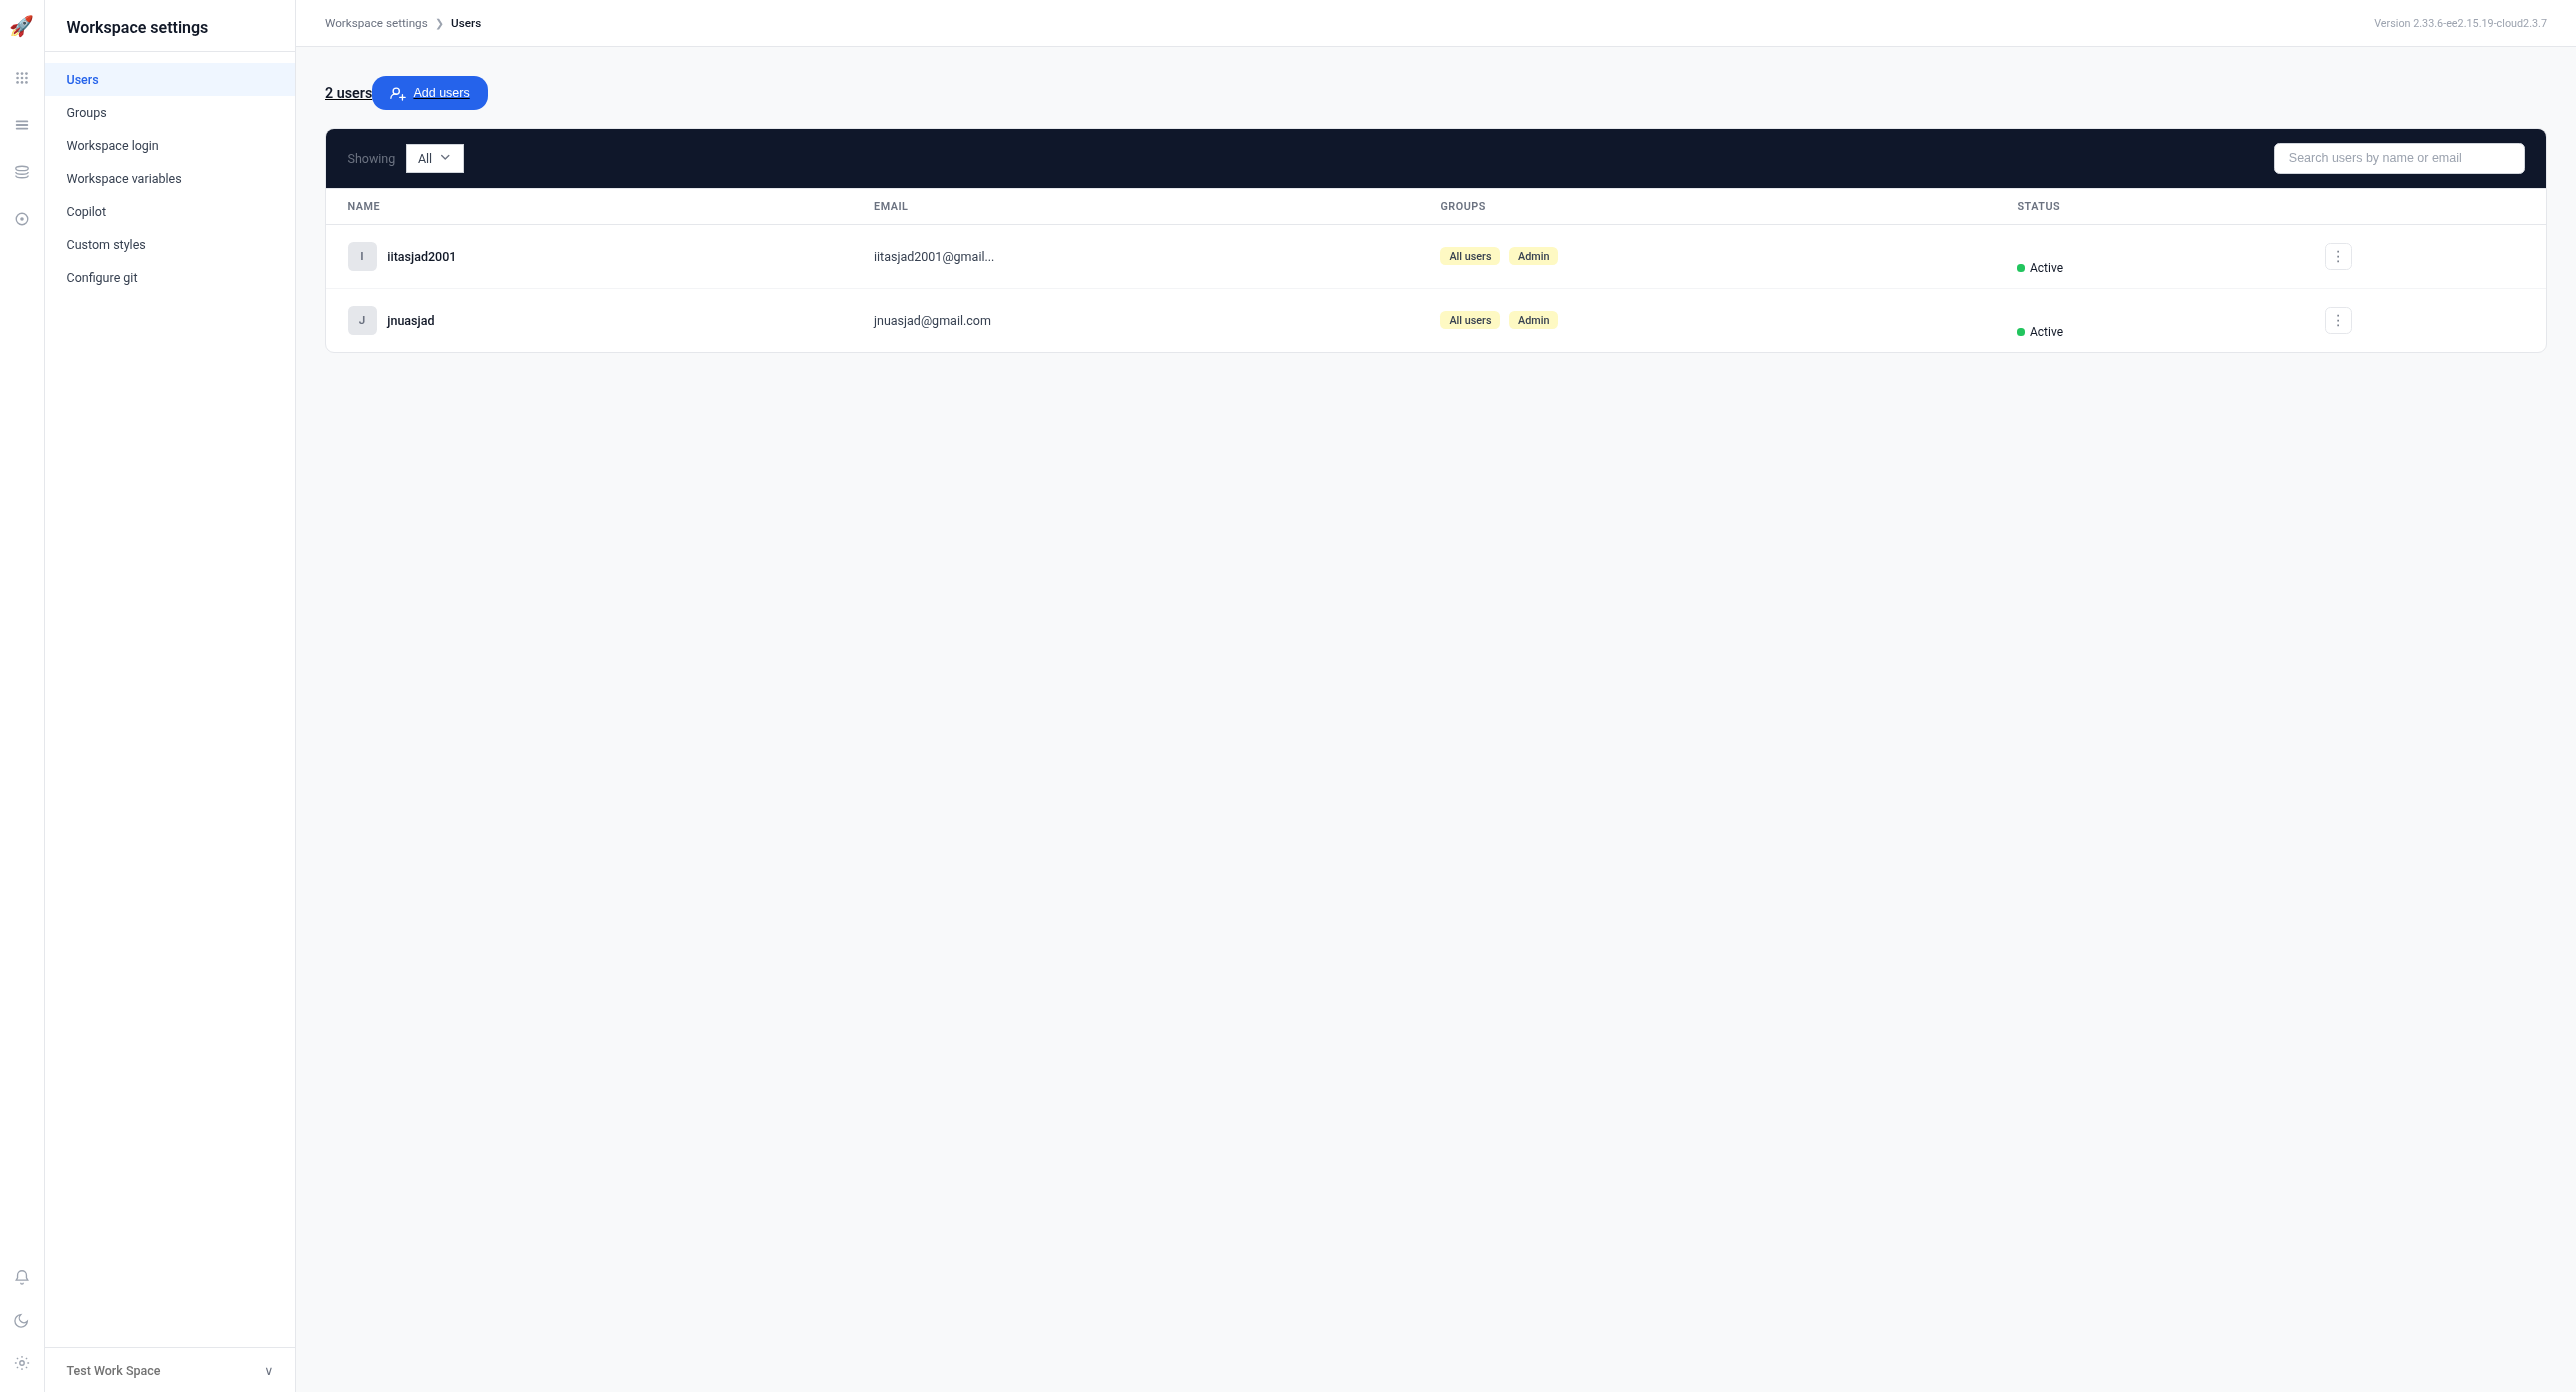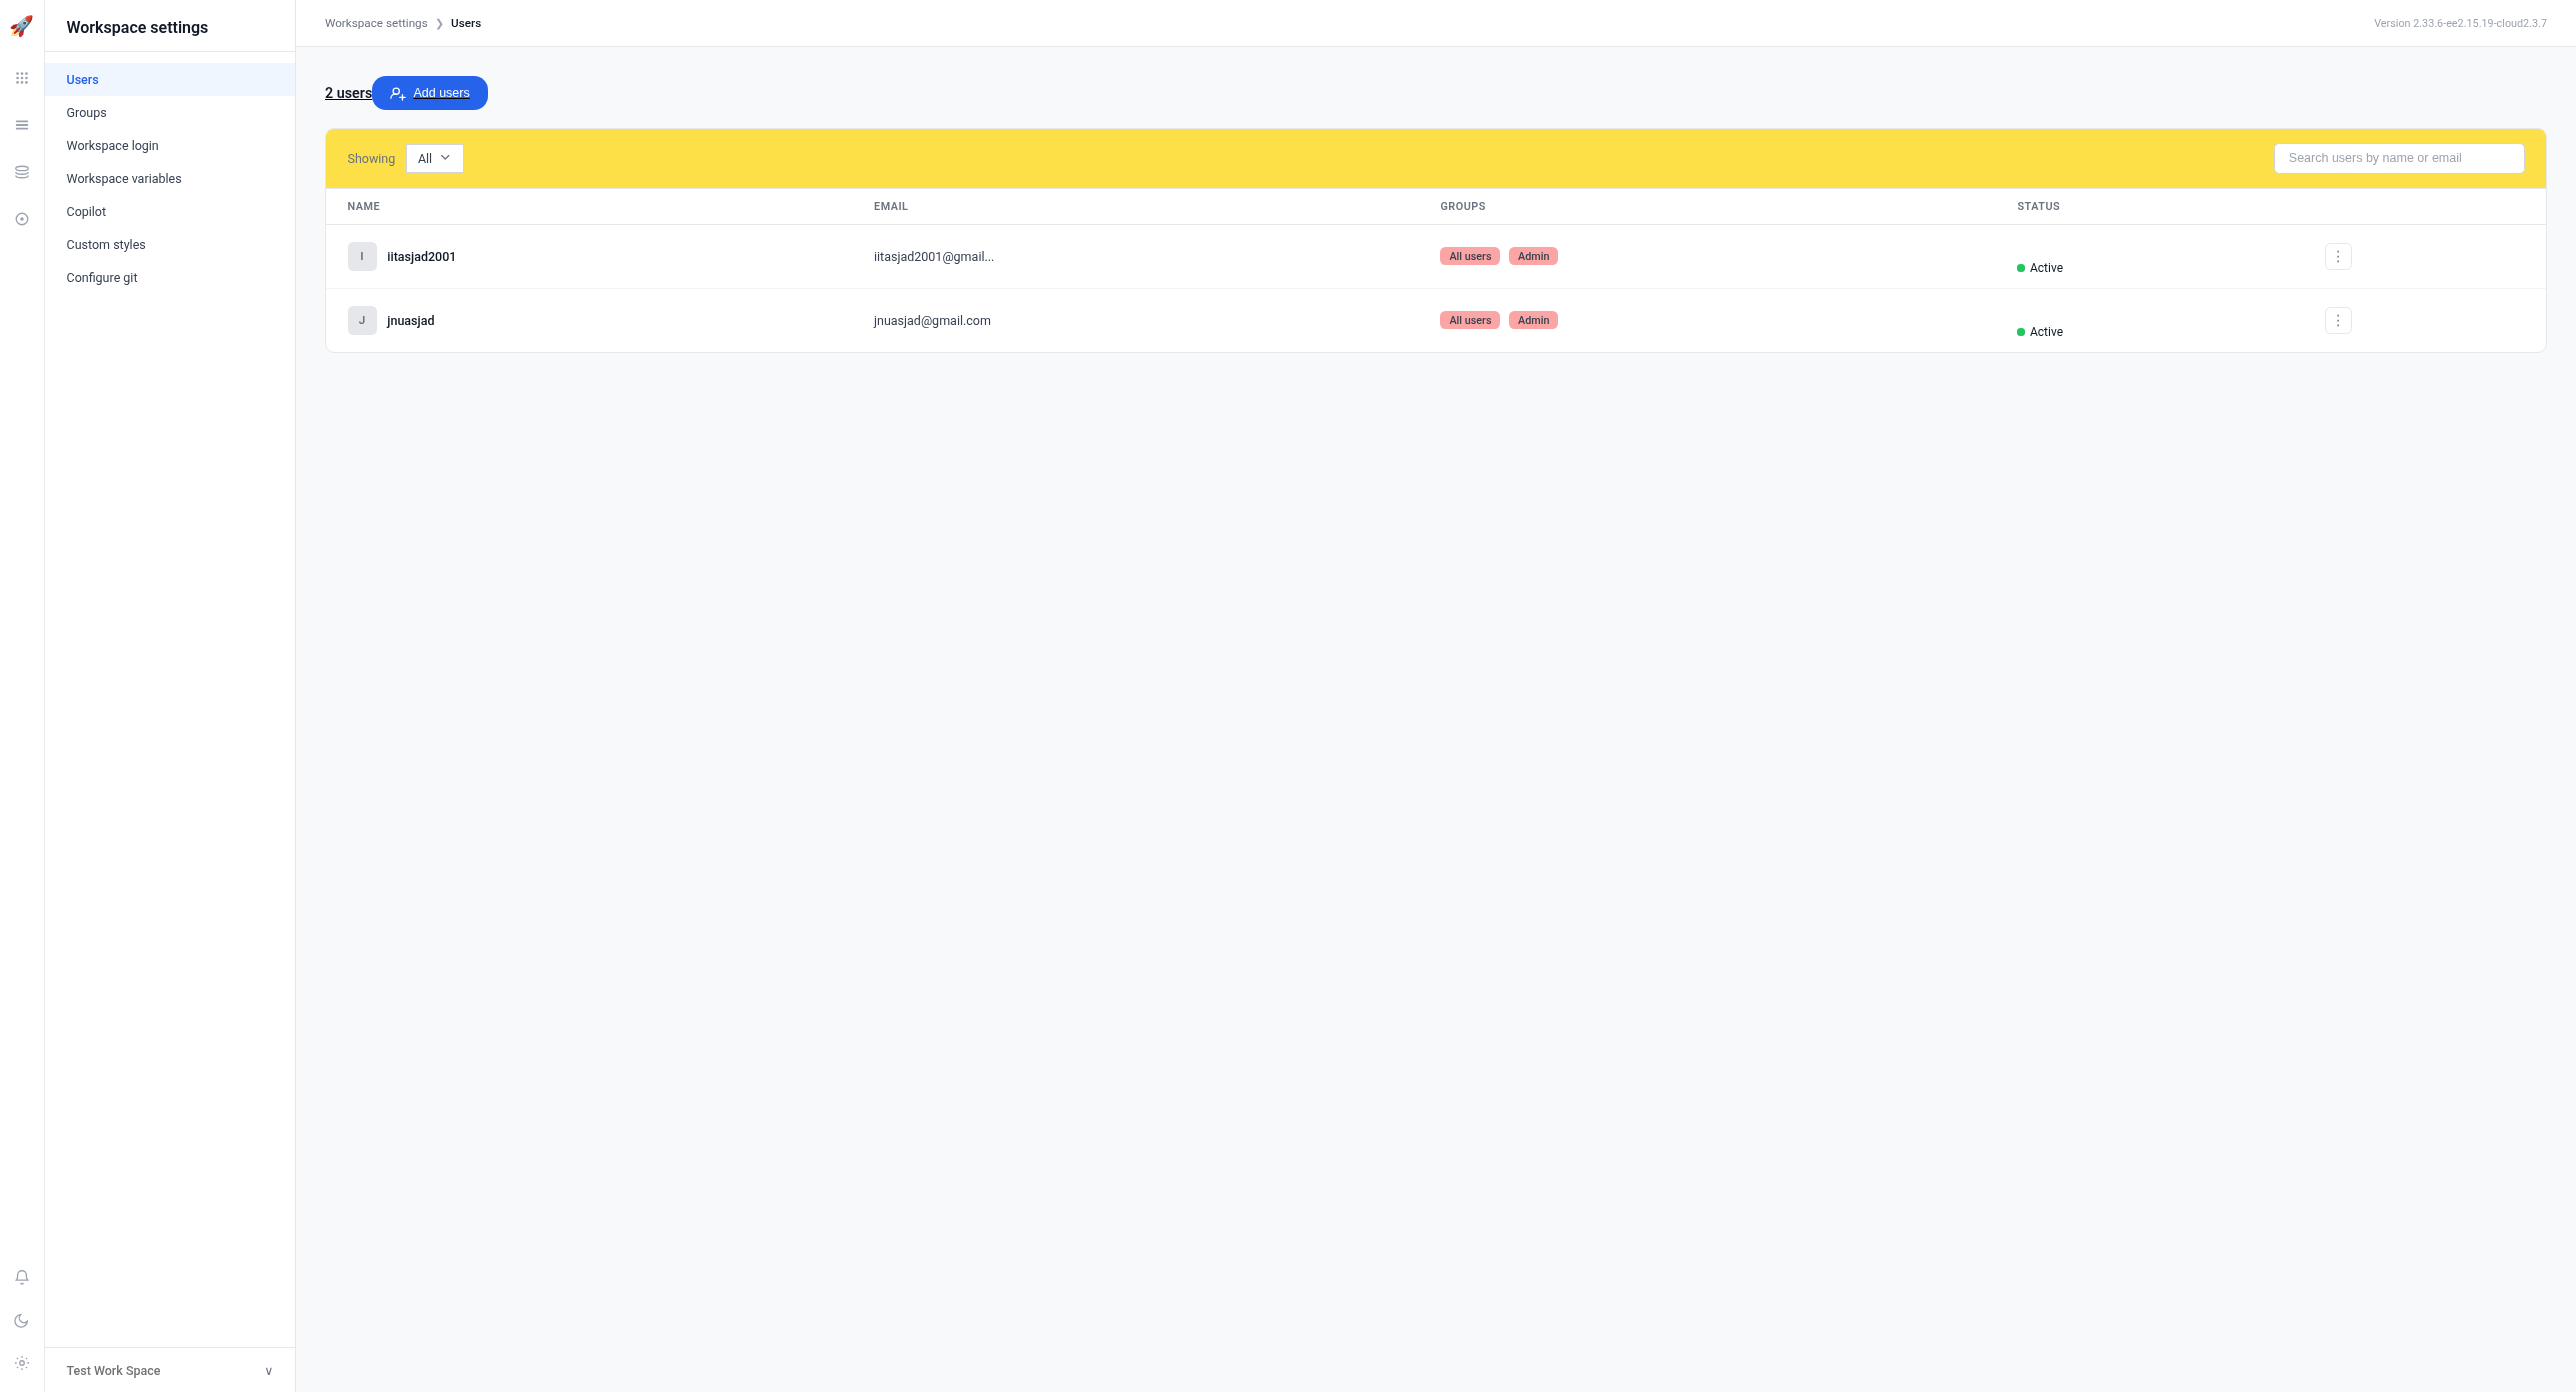--- a/index.html
+++ b/index.html
@@ -119,21 +119,21 @@
       border-radius: 9px;
       overflow: hidden;
     }
 
     
     .filter-row {
       display: flex;
       align-items: center;
       justify-content: space-between;
       padding: 14.3px 21.5px;
-      background: #fde047;
+      background: #0f172a;
       border-bottom: 0.9px solid #e5e7eb;
     }
     .filter-left { display: flex; align-items: center; gap: 10.8px; }
     .showing-label { color: #6b7280; font-size: 12.5px; }
     .filter-select {
       display: flex;
       align-items: center;
       gap: 7.2px;
       border: 0.9px solid #d1d5db;
       border-radius: 0;
@@ -190,21 +190,21 @@
     .user-name-cell { display: flex; align-items: center; gap: 10.8px; }
     .user-name-text { font-size: 12.5px; color: #111827; font-weight: 500; }
 
     .tag {
       display: inline-flex;
       align-items: center;
       padding: 2.7px 9px;
       border-radius: 5.4px;
       font-size: 10.8px;
       font-weight: 500;
-      background: #fca5a5;
+      background: #fef9c3;
       color: #374151;
       margin-right: 5.4px;
     }
 
     .status-badge { display: flex; align-items: center; gap: 5.4px; font-size: 12px; color: #111827; margin-top: 24px; }
     .status-dot { width: 7.2px; height: 7.2px; border-radius: 50%; background: #22c55e; }
 
     .row-actions-btn {
       width: 27px;
       height: 27px;

